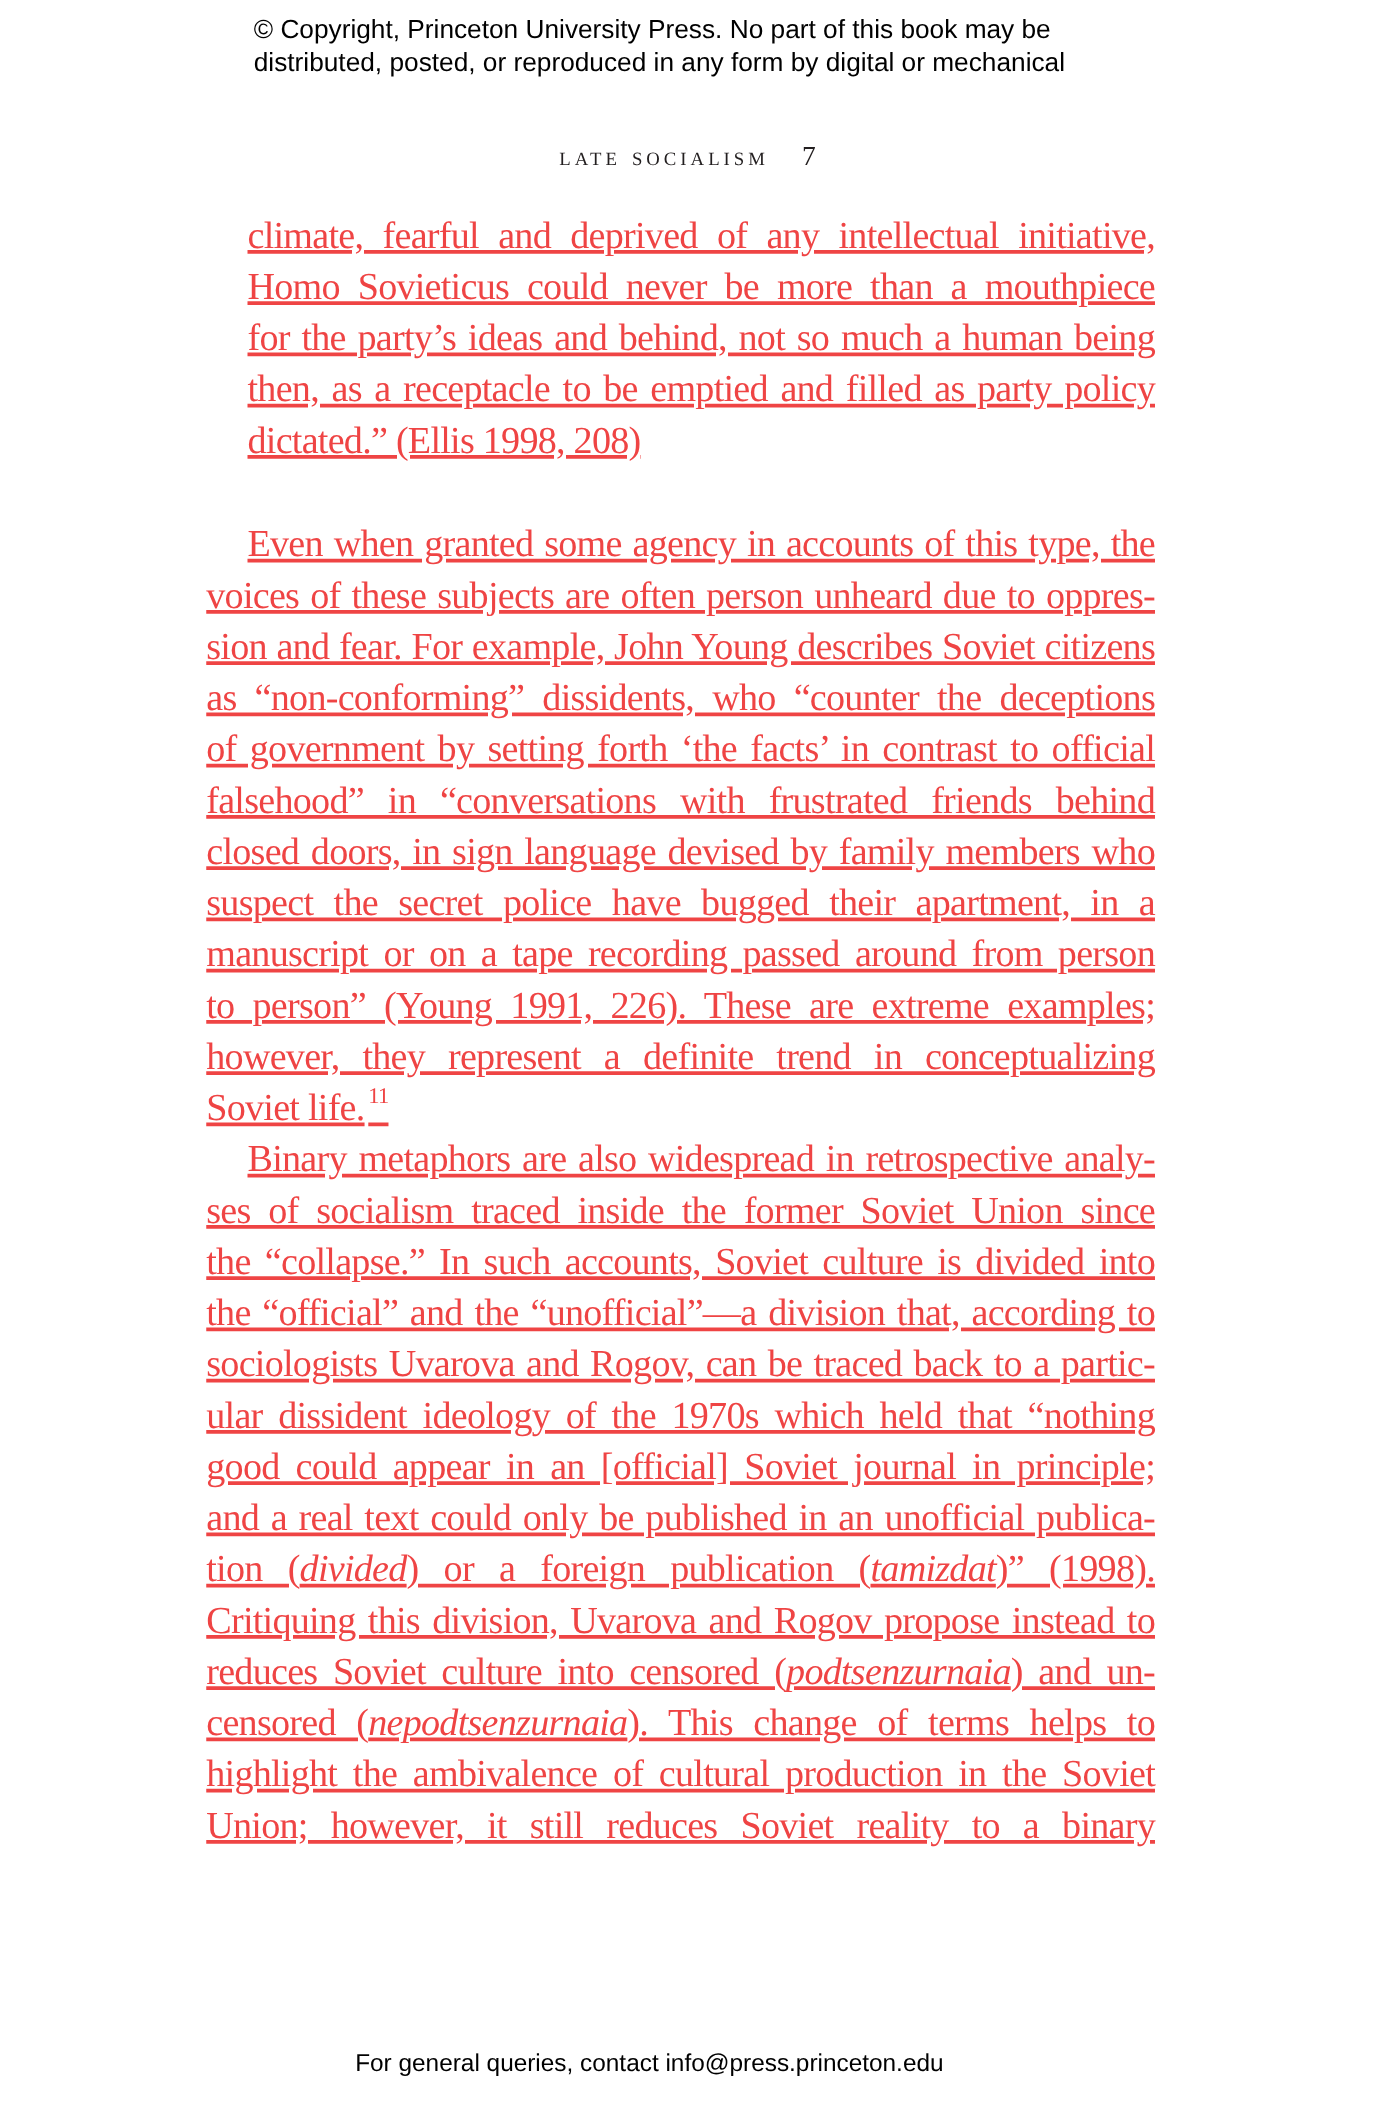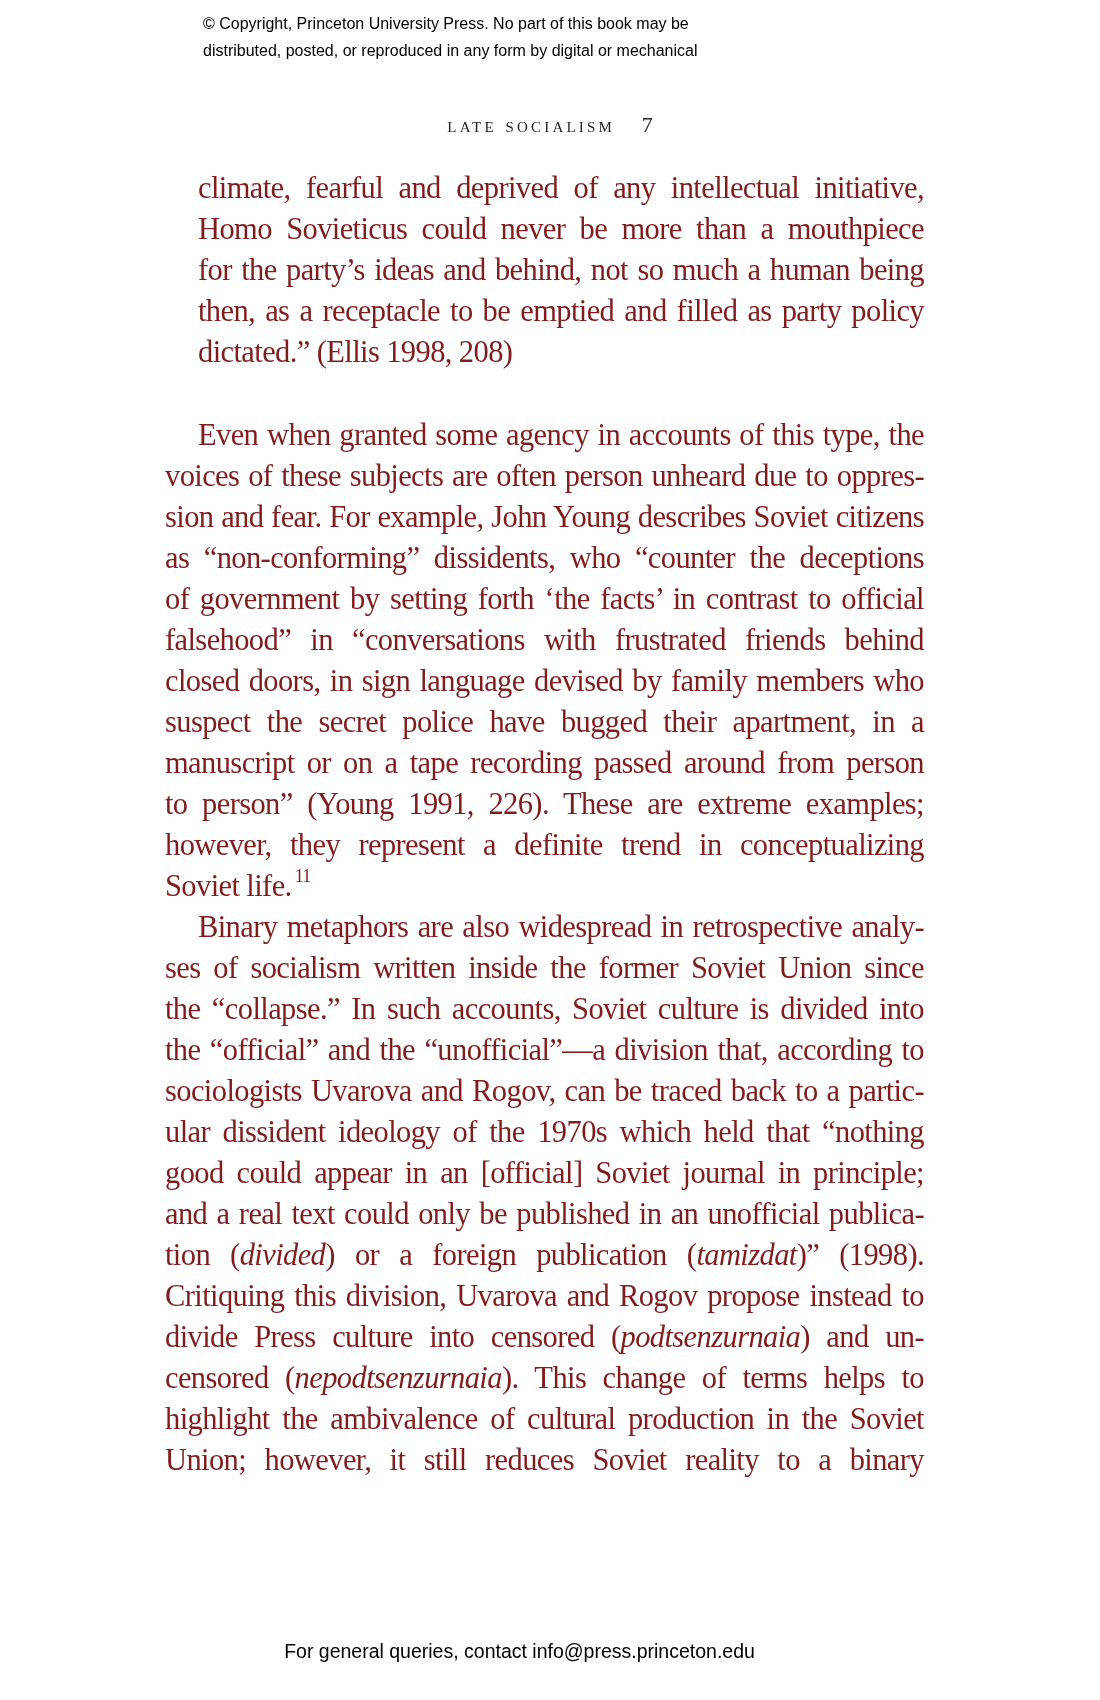--- a/index.html
+++ b/index.html
@@ -13,21 +13,21 @@
       position: relative;
       overflow: hidden;
       color: #231f20;
     }
     .copyright {
       position: absolute;
       left: 203px;
       top: 11px;
       width: 720px;
       font-family: "Liberation Sans", sans-serif;
-      font-size: 16px;
+      font-size: 21px;
       line-height: 26.5px;
       color: #000000;
     }
     .copyright .cline {
       display: block;
       white-space: nowrap;
     }
     .running-head {
       position: absolute;
       top: 112px;
@@ -48,24 +48,25 @@
     .running-head .rh-page {
       margin-left: 22px;
       font-size: 22px;
     }
     .text-line {
       position: absolute;
       font-family: "Liberation Serif", serif;
       font-size: 30.5px;
       line-height: 41px;
       white-space: nowrap;
-      color: #7f1d1d;
+      color: #ef4444;
       text-align: justify;
       text-align-last: justify;
       letter-spacing: -0.6px;
+      text-decoration: underline;
     }
     .text-line.last {
       text-align-last: left;
     }
     .block-line {
       left: 198px;
       width: 726px;
     }
     .body-line {
       left: 165px;
@@ -130,28 +131,28 @@
   <div class="text-line body-line" style="top:743px">manuscript or on a tape recording passed around from person</div>
   <div class="text-line body-line" style="top:784px">to person” (Young 1991, 226). These are extreme examples;</div>
   <div class="text-line body-line" style="top:825px">however, they represent a definite trend in conceptualizing</div>
   <div class="text-line body-line last" style="top:866px">
     <span>Soviet life.</span><sup>11</sup>
   </div>
 </div>
 
 <div>
   <div class="text-line body-line indent" style="top:907px">Binary metaphors are also widespread in retrospective analy-</div>
-  <div class="text-line body-line" style="top:948px">ses of socialism written inside the former Soviet Union since</div>
+  <div class="text-line body-line" style="top:948px">ses of socialism traced inside the former Soviet Union since</div>
   <div class="text-line body-line" style="top:989px">the “collapse.” In such accounts, Soviet culture is divided into</div>
   <div class="text-line body-line" style="top:1030px">the “official” and the “unofficial”—a division that, according to</div>
   <div class="text-line body-line" style="top:1071px">sociologists Uvarova and Rogov, can be traced back to a partic-</div>
   <div class="text-line body-line" style="top:1112px">ular dissident ideology of the 1970s which held that “nothing</div>
   <div class="text-line body-line" style="top:1153px">good could appear in an [official] Soviet journal in principle;</div>
   <div class="text-line body-line" style="top:1194px">and a real text could only be published in an unofficial publica-</div>
   <div class="text-line body-line" style="top:1235px"><span>tion (</span><i>divided</i><span>) or a foreign publication (</span><i>tamizdat</i><span>)” (1998).</span></div>
   <div class="text-line body-line" style="top:1276px">Critiquing this division, Uvarova and Rogov propose instead to</div>
-  <div class="text-line body-line" style="top:1317px"><span>divide Press culture into censored (</span><i>podtsenzurnaia</i><span>) and un-</span></div>
+  <div class="text-line body-line" style="top:1317px"><span>reduces Soviet culture into censored (</span><i>podtsenzurnaia</i><span>) and un-</span></div>
   <div class="text-line body-line" style="top:1358px"><span>censored (</span><i>nepodtsenzurnaia</i><span>). This change of terms helps to</span></div>
   <div class="text-line body-line" style="top:1399px">highlight the ambivalence of cultural production in the Soviet</div>
   <div class="text-line body-line" style="top:1440px">Union; however, it still reduces Soviet reality to a binary</div>
 </div>
 
 <div class="footer-query">For general queries, contact info@press.princeton.edu</div>
 
 </body></html>

